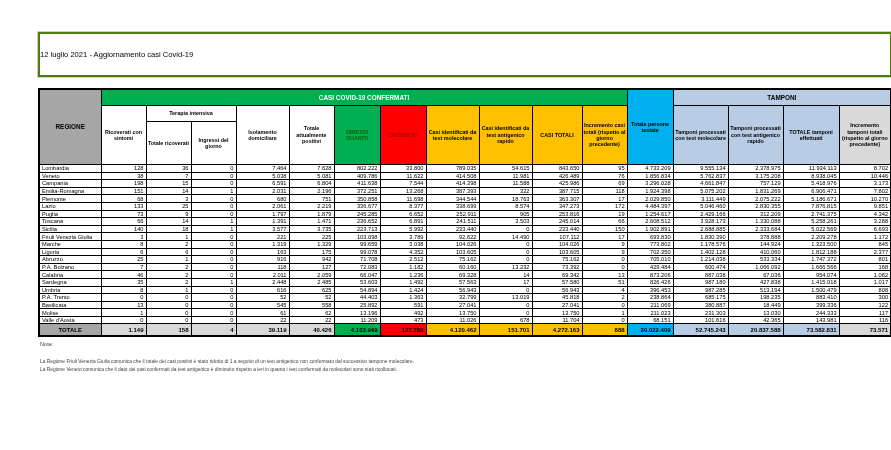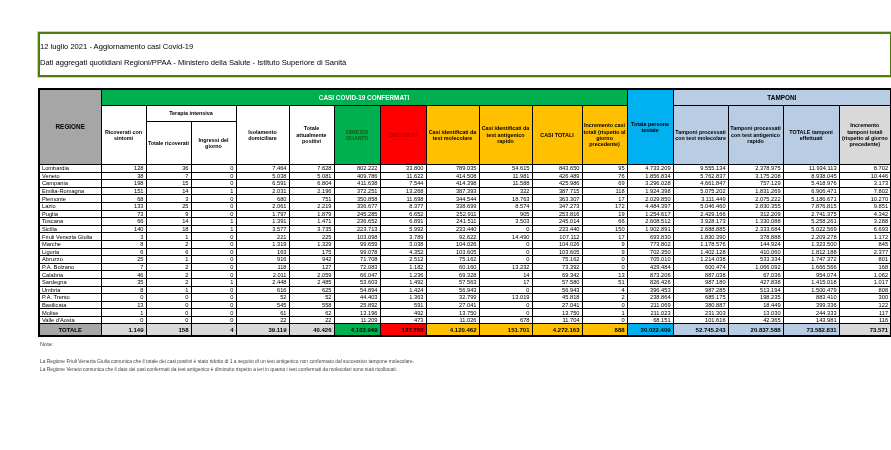--- a/index.html
+++ b/index.html
@@ -45,21 +45,20 @@
   .notes .note-label{font-size:5.6px;color:#3f3f3f;margin-bottom:11px;}
   .notes .note-line{font-size:4.9px;color:#3f3f3f;line-height:1.6;}
 </style>
 </head>
 <body>
 
 <div class="page">
 
   <div class="title-box">
     <div>12 luglio 2021 - Aggiornamento casi Covid-19</div>
-    <div>Dati aggregati quotidiani Regioni/PPAA - Ministero della Salute - Istituto Superiore di Sanità</div>
   </div>
 
   <table class="data-table">
     <colgroup>
       <col style="width:62px">
         <col style="width:45px">
         <col style="width:45px">
       <col style="width:45px">
         <col style="width:53px">
         <col style="width:45px">

